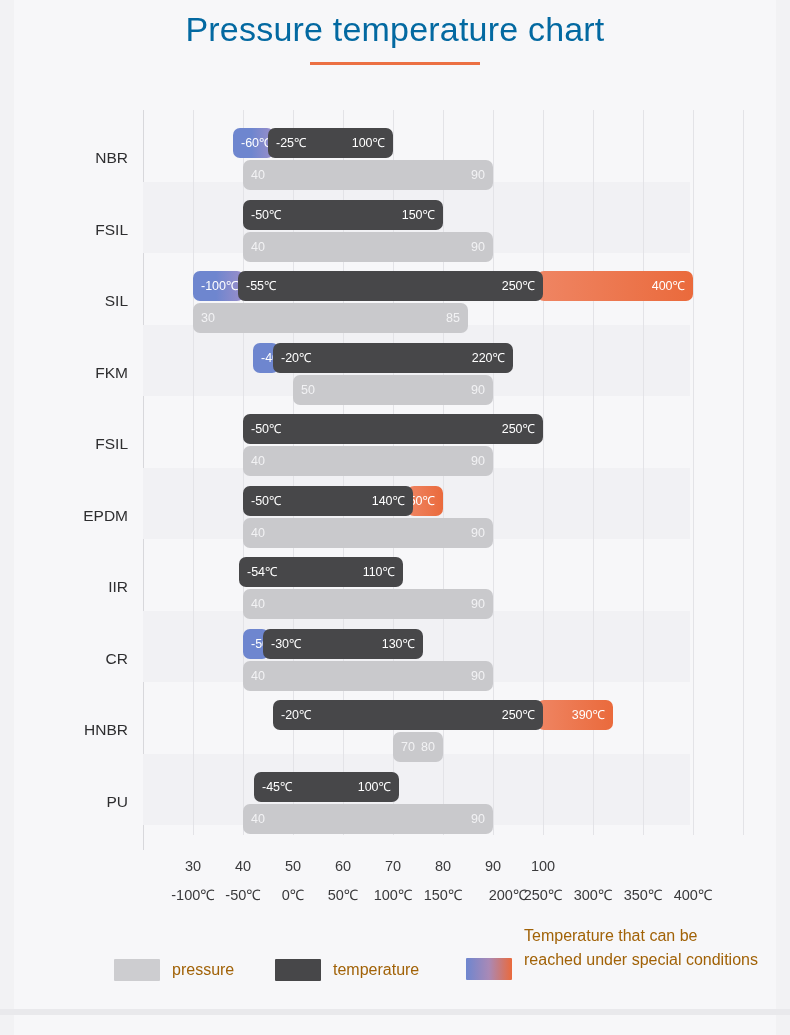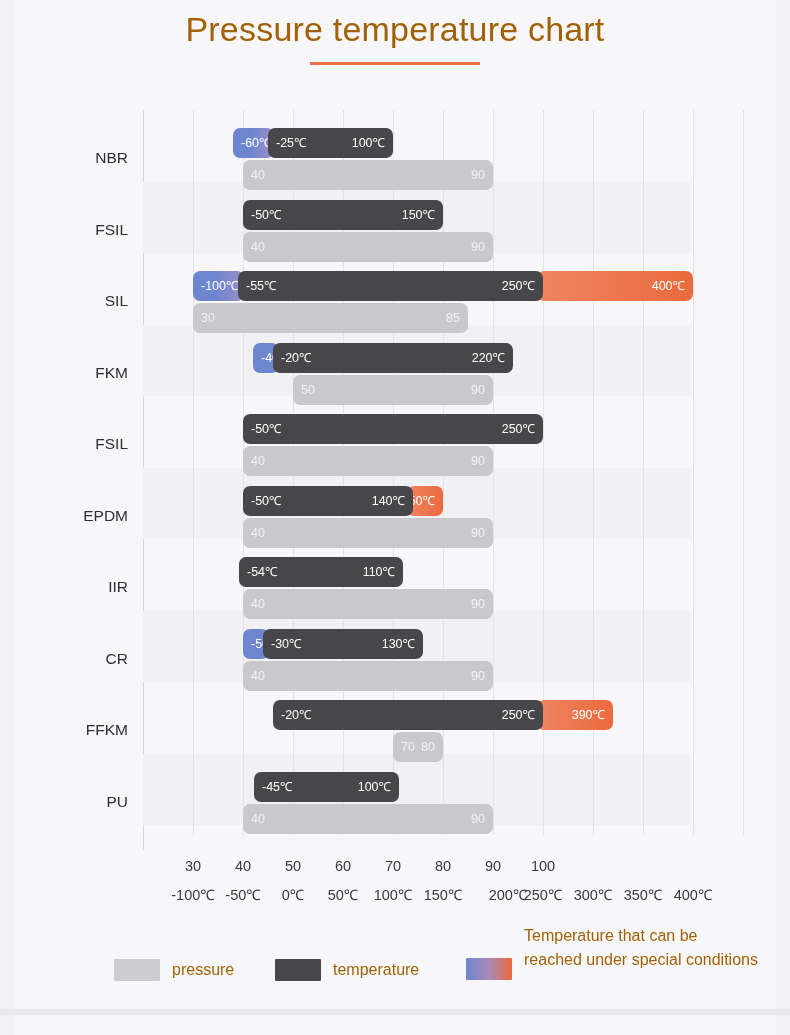--- a/index.html
+++ b/index.html
@@ -16,21 +16,21 @@
     background: #f7f7f9;
   }
   
   .title-wrap {
     position: absolute; top: 0; left: 0; width: 790px; height: 95px;
     display: flex; flex-direction: column; align-items: center; justify-content: flex-start;
     padding-top: 6px;
   }
   .title {
     font-size: 34px;
-    color: #a16207;
+    color: #0369a1;
     font-weight: 400;
     letter-spacing: 0.2px;
     line-height: 46px;
   }
   .title-rule {
     width: 170px; height: 3px; background: #ec7043;
     margin-top: 10px;
   }
   
   .plot {
@@ -264,21 +264,21 @@
     </div>
   <div id="cat-labels">
       <div class="cat-label" style="top: 158px;">NBR</div>
       <div class="cat-label" style="top: 229.5px;">FSIL</div>
       <div class="cat-label" style="top: 301px;">SIL</div>
       <div class="cat-label" style="top: 372.5px;">FKM</div>
       <div class="cat-label" style="top: 444px;">FSIL</div>
       <div class="cat-label" style="top: 515.5px;">EPDM</div>
       <div class="cat-label" style="top: 587px;">IIR</div>
       <div class="cat-label" style="top: 658.5px;">CR</div>
-      <div class="cat-label" style="top: 730px;">FFKM</div>
+      <div class="cat-label" style="top: 730px;">HNBR</div>
       <div class="cat-label" style="top: 801.5px;">PU</div>
     </div>
 
   <div class="axis-row-p" id="axis-pressure">
       <span class="tick-p" style="left: 193px;">30</span>
       <span class="tick-p" style="left: 243px;">40</span>
       <span class="tick-p" style="left: 293px;">50</span>
       <span class="tick-p" style="left: 343px;">60</span>
       <span class="tick-p" style="left: 393px;">70</span>
       <span class="tick-p" style="left: 443px;">80</span>

